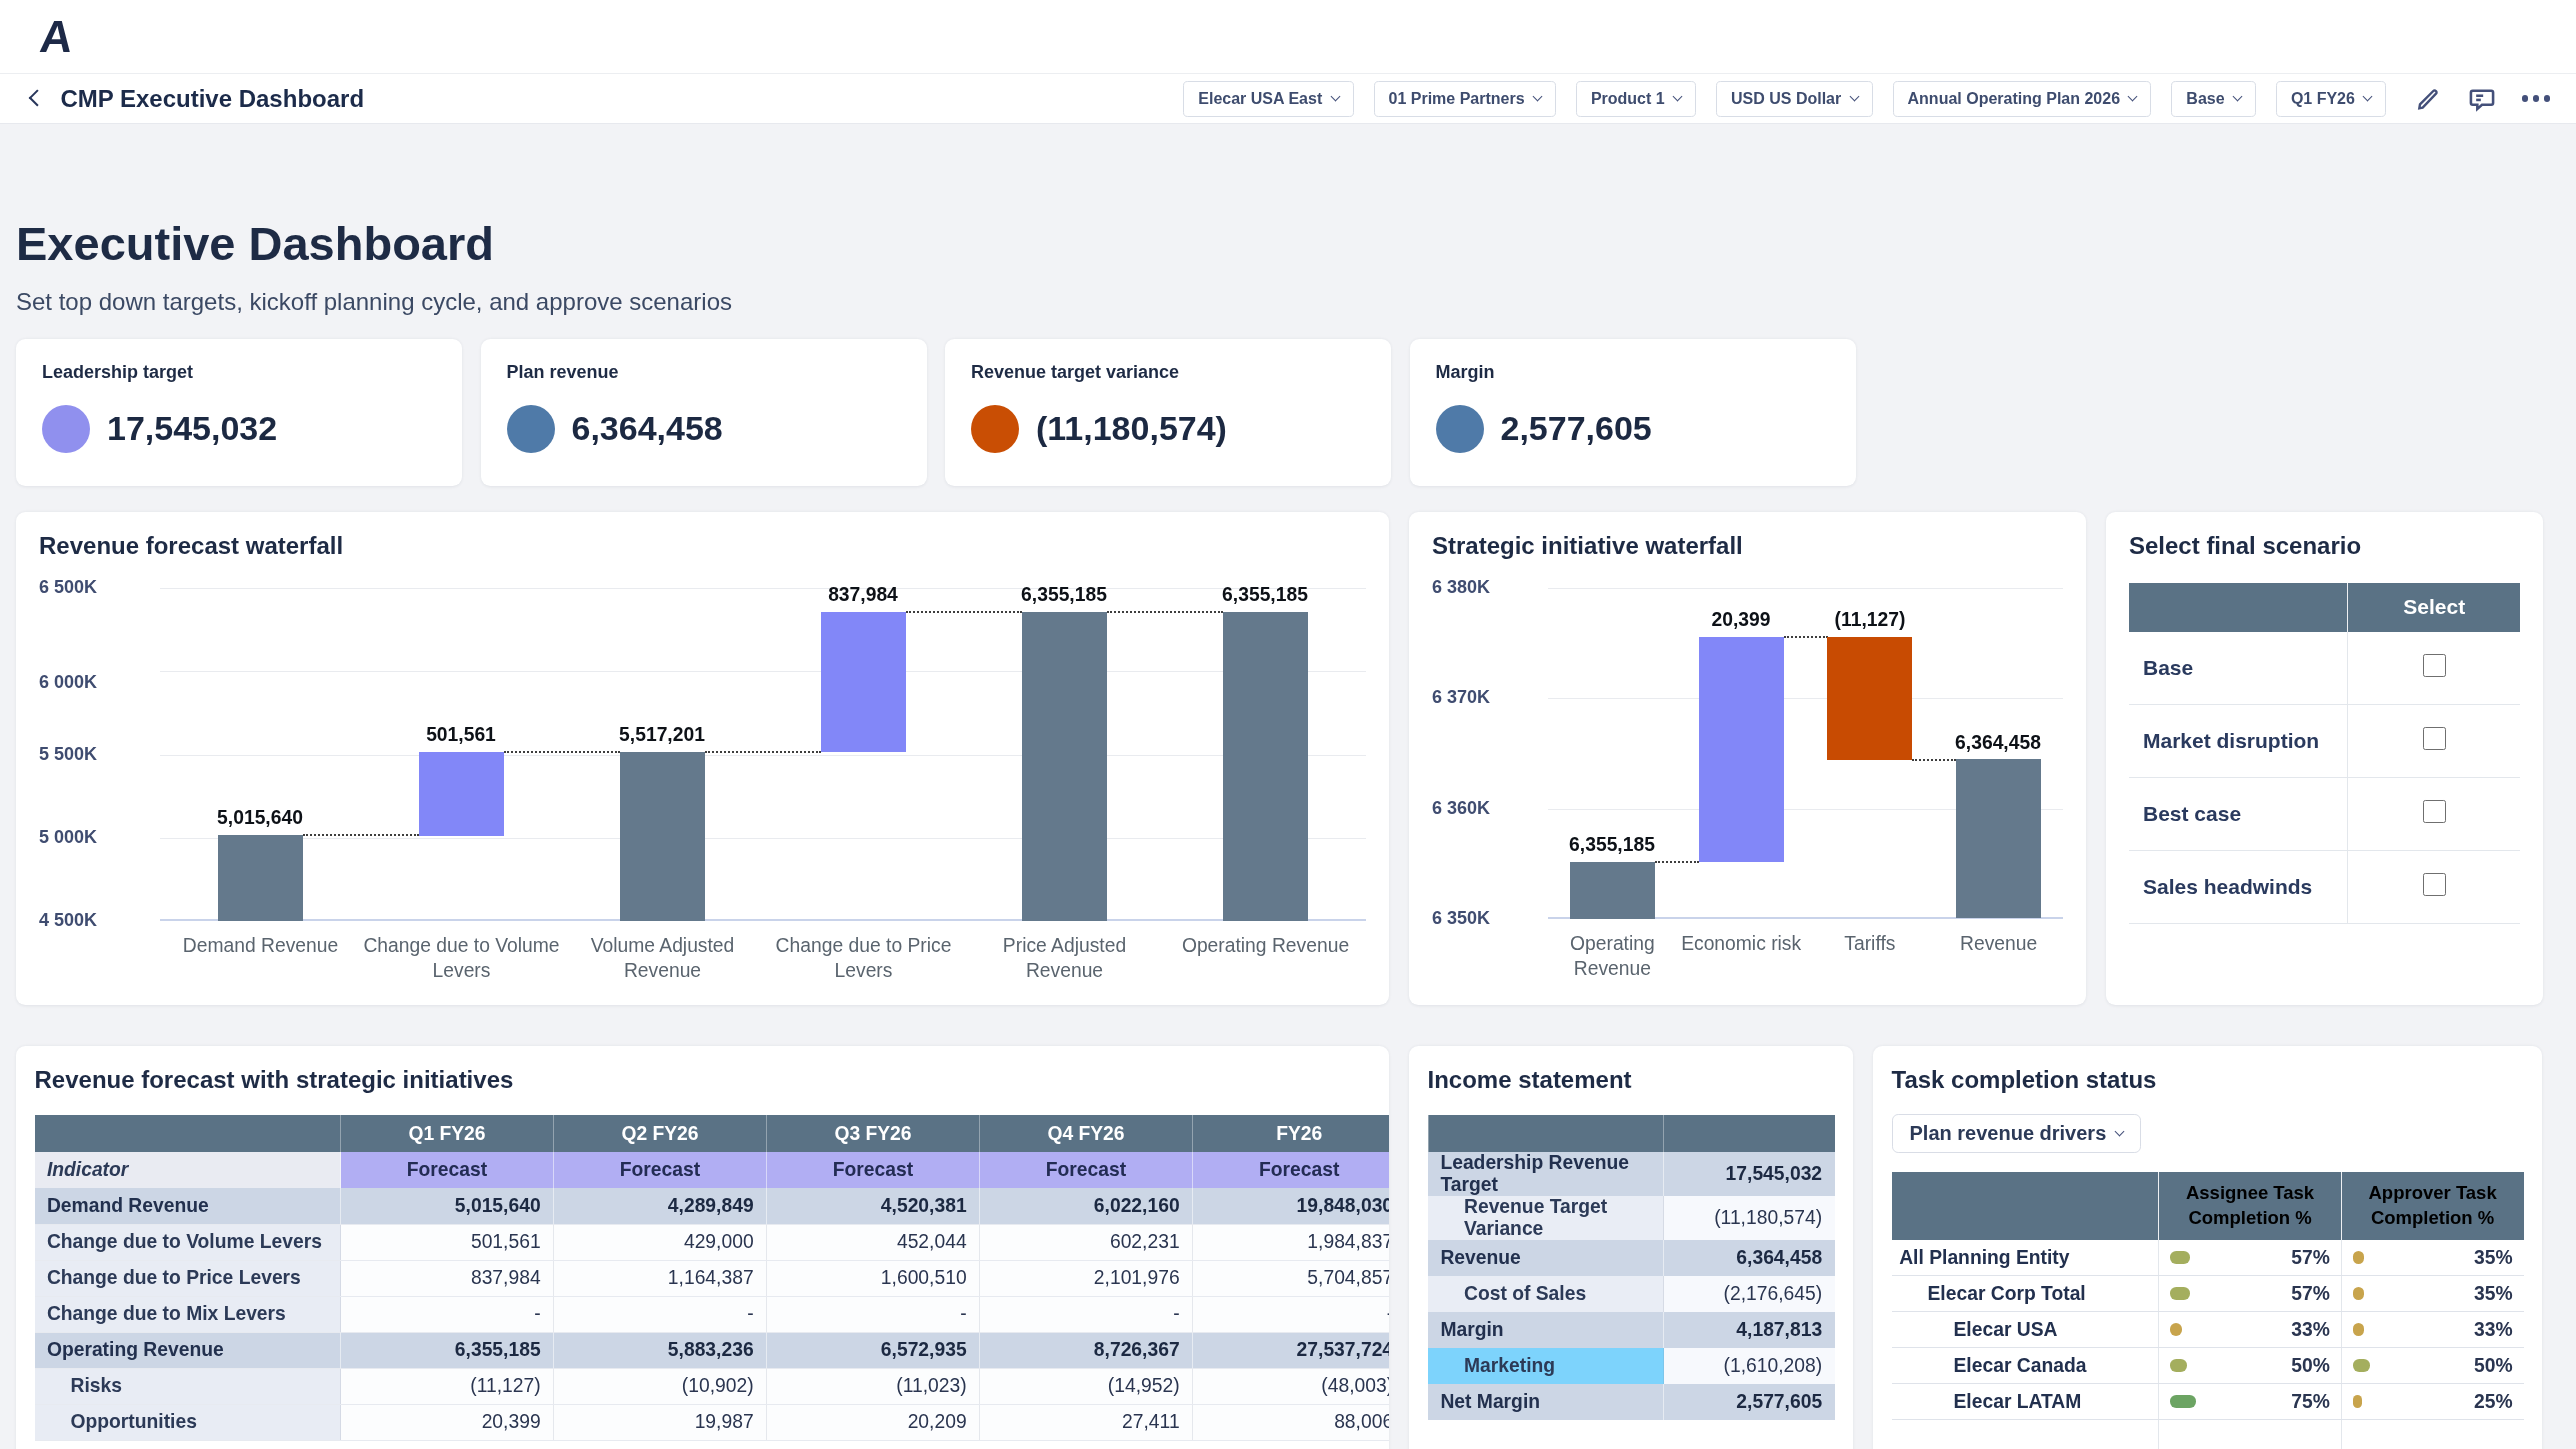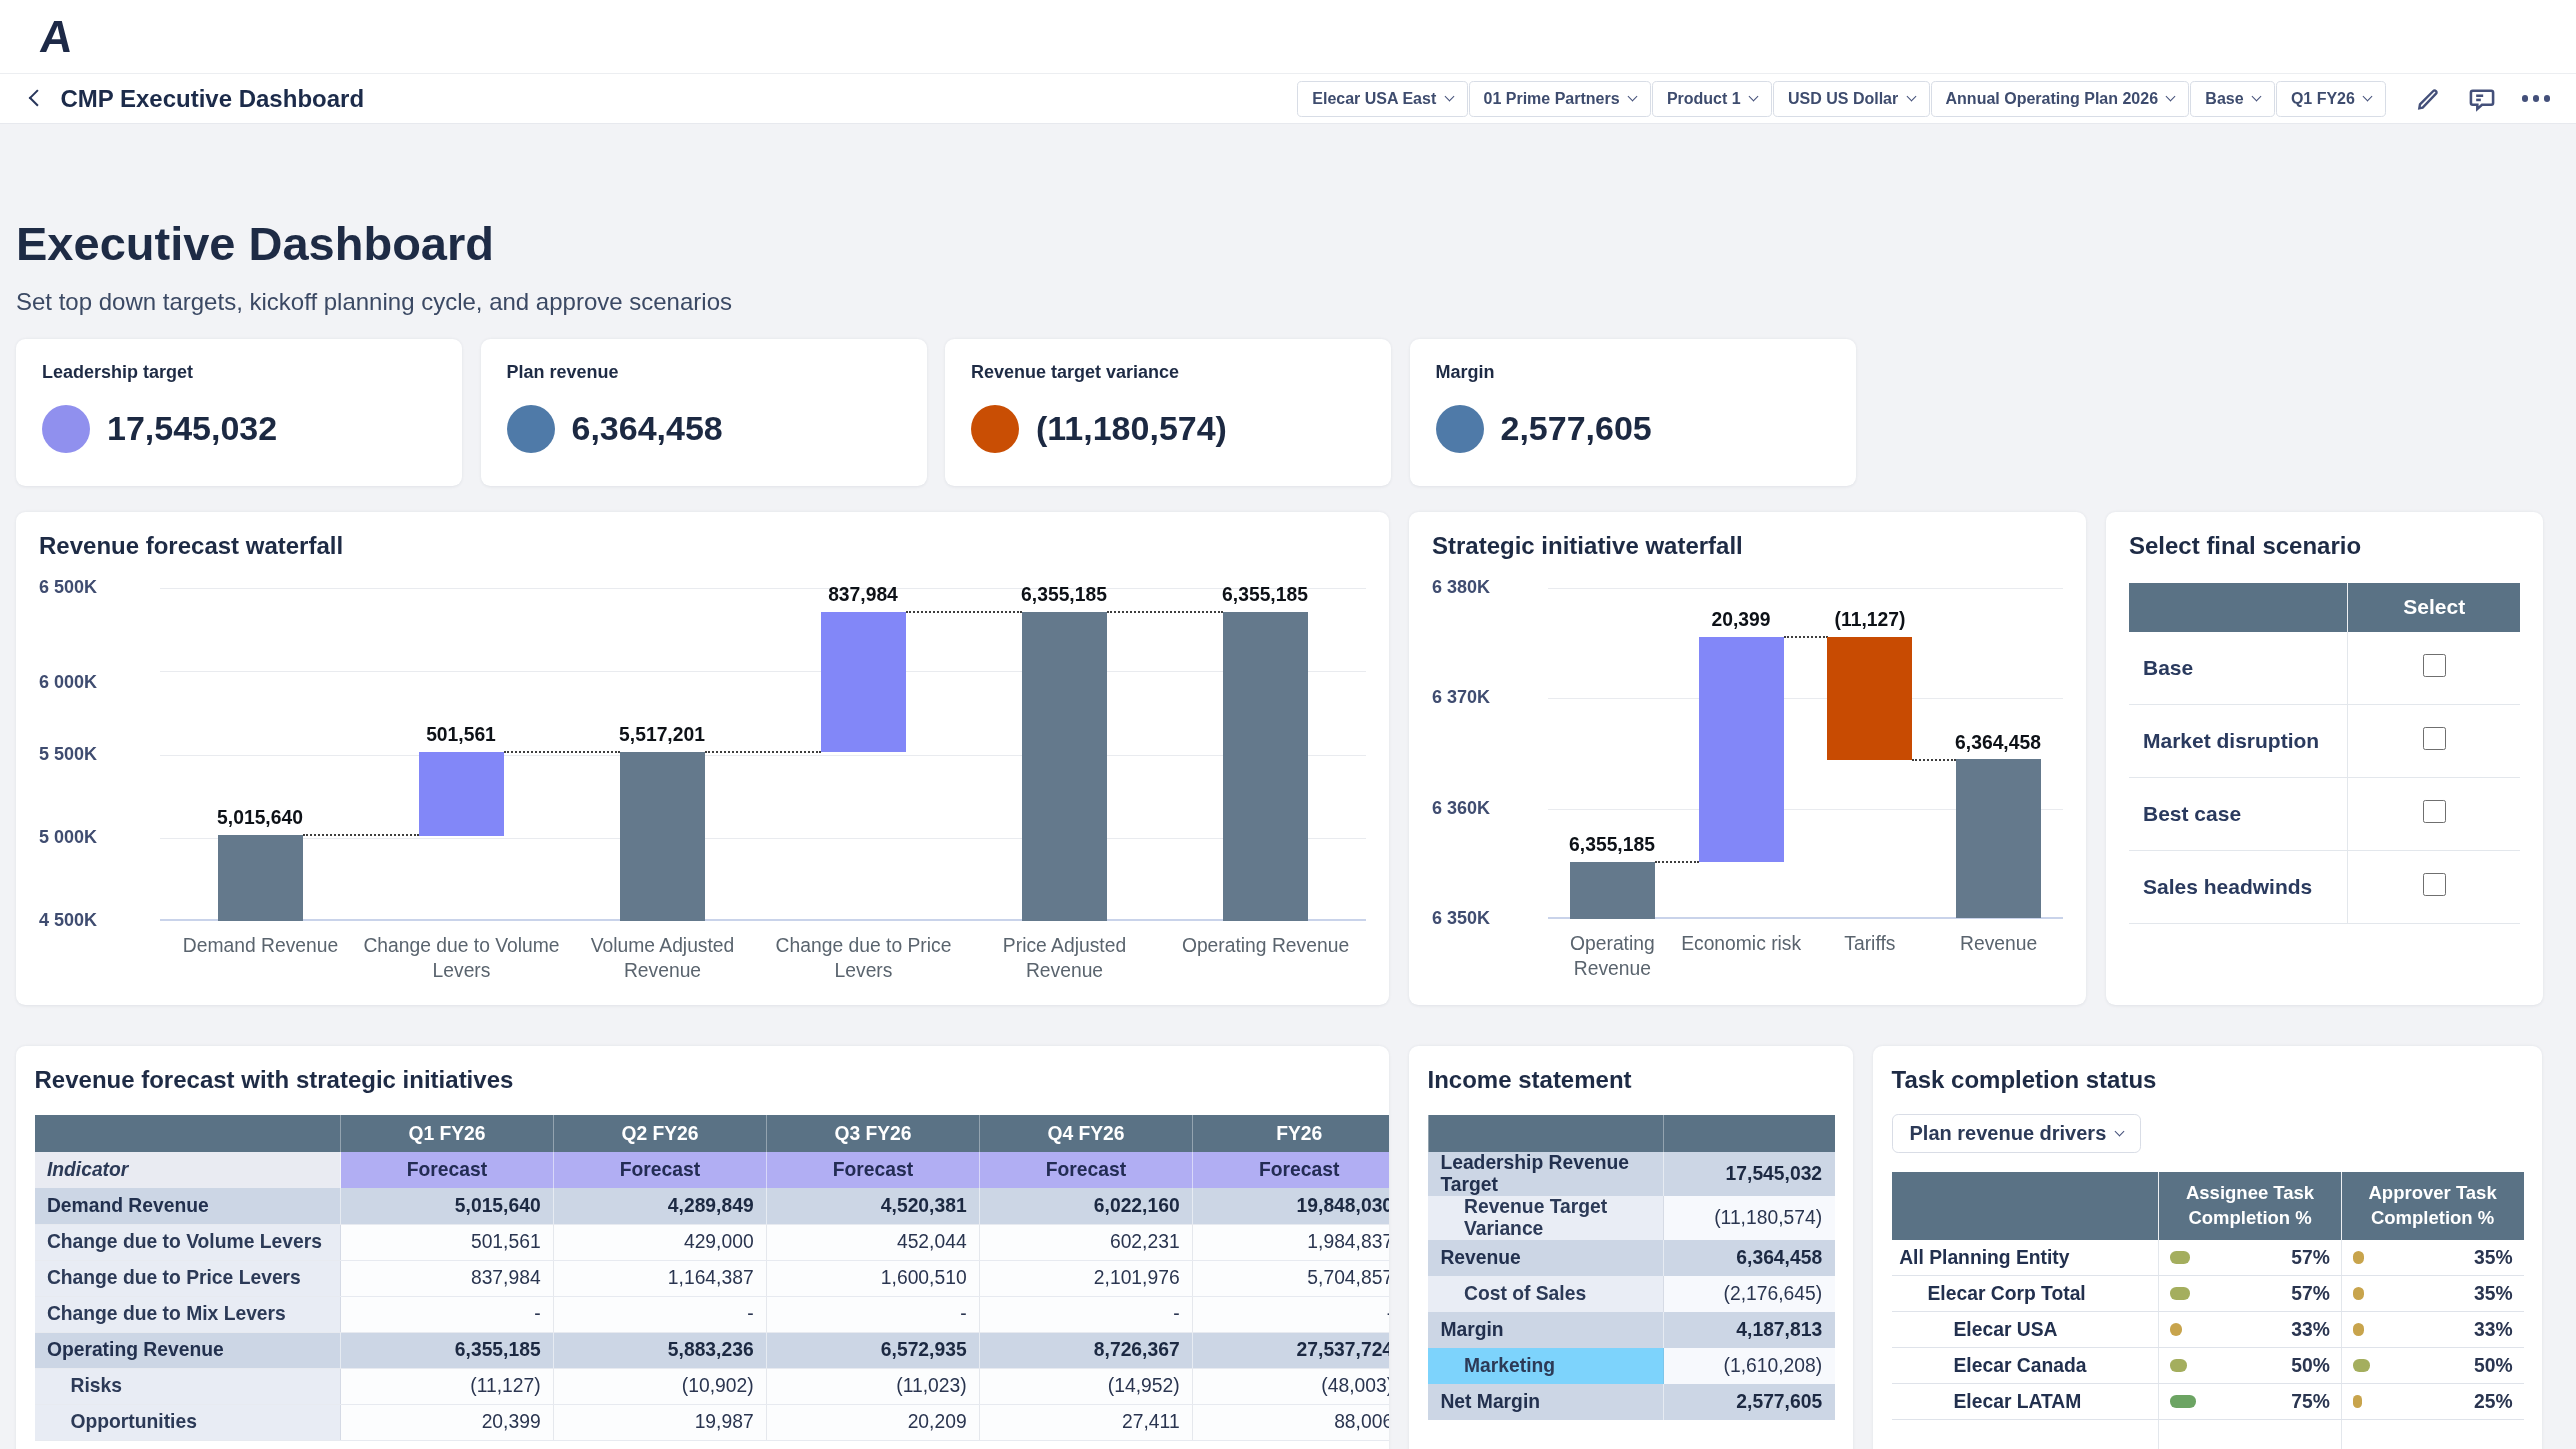--- a/index.html
+++ b/index.html
@@ -85,21 +85,21 @@
   td.val { text-align:right; color:#2a3550; background:#fcfdfe; border-left:0.8px solid rgba(130,140,160,.18); }
   td.val.tot { font-weight:700; background:#ccd6e5; color:#1c2942; border-left:0.8px solid rgba(255,255,255,.5); }
   tr.rborder td { border-bottom:0.8px solid #e7eaf0; }
   .indent1 { padding-left:36px !important; }
   .indent2 { padding-left:62px !important; }
 
   
   .dd-btn { margin-top:20px; border:0.8px solid #d9dde6; border-radius:6.2px; height:39px; display:inline-flex;
     align-items:center; padding:0 17px; font-size:20px; font-weight:600; color:#2c3a57; cursor:pointer; background:#fff; }
   table.task { border-collapse:collapse; width:100%; margin-top:19.3px; table-layout:fixed; }
-  table.task th { background:#5a7285; color:#ffffff; font-size:18.5px; font-weight:700; height:68px;
+  table.task th { background:#5a7285; color:#000000; font-size:18.5px; font-weight:700; height:68px;
     text-align:center; line-height:1.35; border-left:1.5px solid #eef0f3; padding:0 15.5px; }
   table.task td { height:36px; border-bottom:0.8px solid #dfe3ea; font-size:19.3px; background:#fff; }
   td.task-label { font-weight:700; color:#22304e; padding-left:7.7px; }
   td.pct-cell { border-left:0.8px solid #e3e7ec; padding:0 10.8px; }
   .pct-wrap { display:flex; align-items:center; }
   .pill { height:13px; border-radius:6.2px; }
   .pct-txt { margin-left:auto; color:#2a3550; font-weight:600; }
 </style>
 </head>
 <body>
@@ -107,21 +107,21 @@
 <div class="topbar">
   <div class="logo">A</div>
 </div>
 
 <div class="navbar">
   <div class="nav-left">
     <span class="back-chev"></span>
     <span class="nav-title">CMP Executive Dashboard</span>
   </div>
   <div class="nav-right">
-    <div id="filters" style="display:flex;gap:1px;">
+    <div id="filters" style="display:flex;gap:20px;">
         <div class="filter-btn">
           <span>Elecar USA East</span>
           <span class="chev"></span>
         </div>
         <div class="filter-btn">
           <span>01 Prime Partners</span>
           <span class="chev"></span>
         </div>
         <div class="filter-btn">
           <span>Product 1</span>

